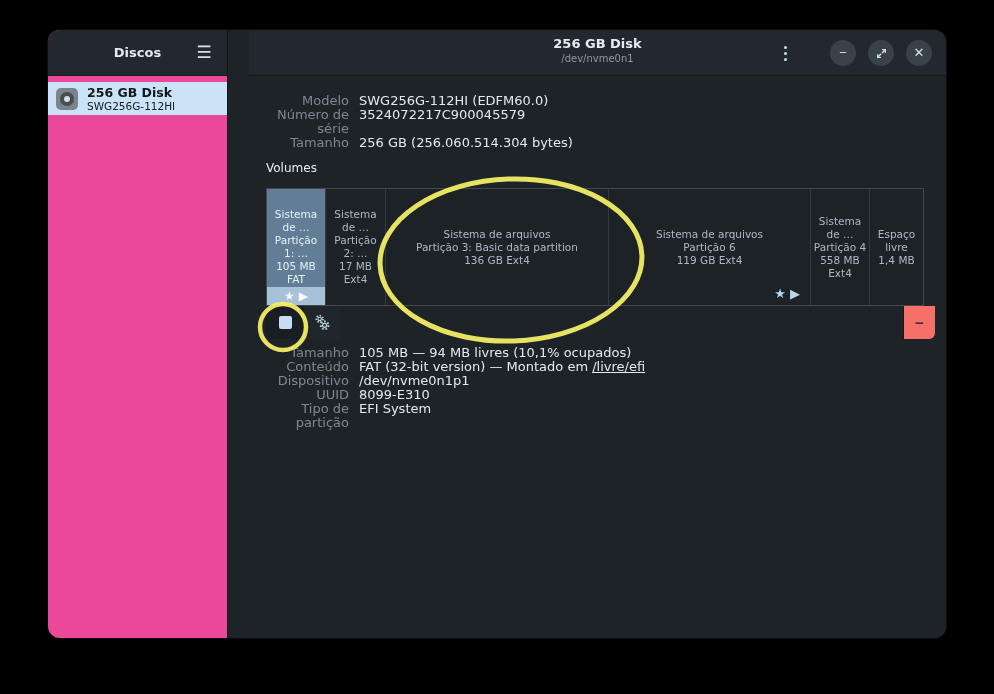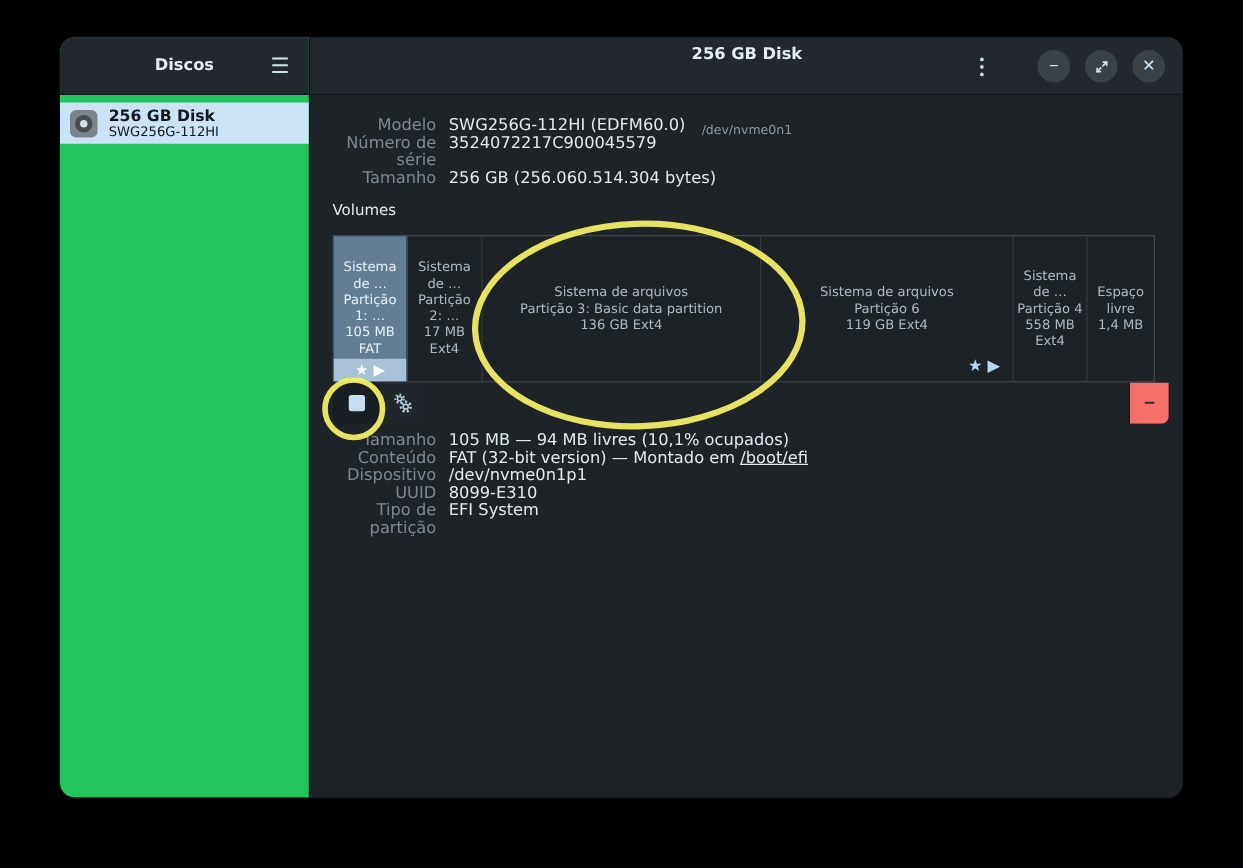--- a/index.html
+++ b/index.html
@@ -2,40 +2,40 @@
 <html><head>
 <meta charset="utf-8">
 <style>
   * { margin:0; padding:0; box-sizing:border-box; }
   html,body { width:994px; height:694px; background:#000; font-family:"DejaVu Sans", sans-serif; overflow:hidden; }
 
   .window { position:absolute; left:48px; top:30px; width:898px; height:608px;
             border-radius:12px; overflow:hidden; background:#1e2328; box-shadow:0 0 0 1px #0b0d0f; }
 
   
-  .sidebar { position:absolute; left:0; top:0; width:200px; height:100%; background:#22c55e; border-right:1px solid #121518; }
+  .sidebar { position:absolute; left:0; top:0; width:180px; height:100%; background:#ec4899; border-right:1px solid #121518; }
   .sidebar-header { position:relative; height:46px; background:#22282e; border-bottom:1px solid #15181c;
                     display:flex; align-items:center; justify-content:center; }
   .sidebar-title { font-size:13px; font-weight:bold; color:#e3ebf1; }
   .hamburger-btn { position:absolute; right:12px; top:13px; width:22px; height:20px; background:transparent; border:none;
                    color:#cfe0ec; font-size:17px; line-height:20px; cursor:pointer; padding:0; }
   .disk-item { margin-top:6px; width:100%; height:33px; background:#cbe3f6; display:flex; align-items:center; padding:0 8px; cursor:pointer; }
   .disk-icon { width:22px; height:22px; border-radius:5px; background:#7b848b; position:relative; flex:0 0 auto; }
   .disk-icon::before { content:""; position:absolute; left:4px; top:4px; width:14px; height:14px; border-radius:50%; background:#454c52; }
   .disk-icon::after { content:""; position:absolute; left:8px; top:8px; width:6px; height:6px; border-radius:50%; background:#d8dee2; }
   .disk-item-text { margin-left:9px; color:#14181c; }
   .disk-item-title { font-size:12.5px; font-weight:bold; line-height:14px; }
   .disk-item-sub { font-size:10.5px; line-height:12px; }
 
   
   .main { position:absolute; left:201px; top:0; right:0; bottom:0; background:#1e2328; }
   .main-header { position:relative; height:46px; background:#22282e; border-bottom:1px solid #15181c; }
   .title-block { position:absolute; left:0; right:0; top:6px; text-align:center; pointer-events:none; }
   .main-title { font-size:13px; font-weight:bold; color:#e6edf2; line-height:16px; }
-  .main-subtitle { font-size:10px; color:#8d99a3; line-height:13px;margin-top:46px; }
+  .main-subtitle { font-size:10px; color:#8d99a3; line-height:13px; }
   .header-controls { position:absolute; right:14px; top:10px; display:flex; align-items:center; }
   .kebab-btn { width:22px; height:26px; background:transparent; border:none; cursor:pointer;
                display:flex; flex-direction:column; align-items:center; justify-content:center; gap:3px; margin-right:22px; }
   .kebab-btn i { width:3px; height:3px; border-radius:50%; background:#c7dcec; }
   .circle-btn { width:26px; height:26px; border-radius:50%; background:#3a4147; border:none; color:#cfe2f0;
                 font-size:13px; line-height:26px; text-align:center; cursor:pointer; margin-left:12px; padding:0;
                 display:flex; align-items:center; justify-content:center; }
 
   
   .details { position:absolute; left:0; }
@@ -213,21 +213,21 @@
       </button>
     </div>
 
     <div class="details volume-details">
       <div class="drow">
         <div class="dlabel">Tamanho</div>
         <div class="dvalue">105 MB — 94 MB livres (10,1% ocupados)</div>
       </div>
       <div class="drow">
         <div class="dlabel">Conteúdo</div>
-        <div class="dvalue"><span>FAT (32-bit version) — Montado em </span><span class="dlink">/boot/efi</span></div>
+        <div class="dvalue"><span>FAT (32-bit version) — Montado em </span><span class="dlink">/livre/efi</span></div>
       </div>
       <div class="drow">
         <div class="dlabel">Dispositivo</div>
         <div class="dvalue">/dev/nvme0n1p1</div>
       </div>
       <div class="drow">
         <div class="dlabel">UUID</div>
         <div class="dvalue">8099-E310</div>
       </div>
       <div class="drow">

